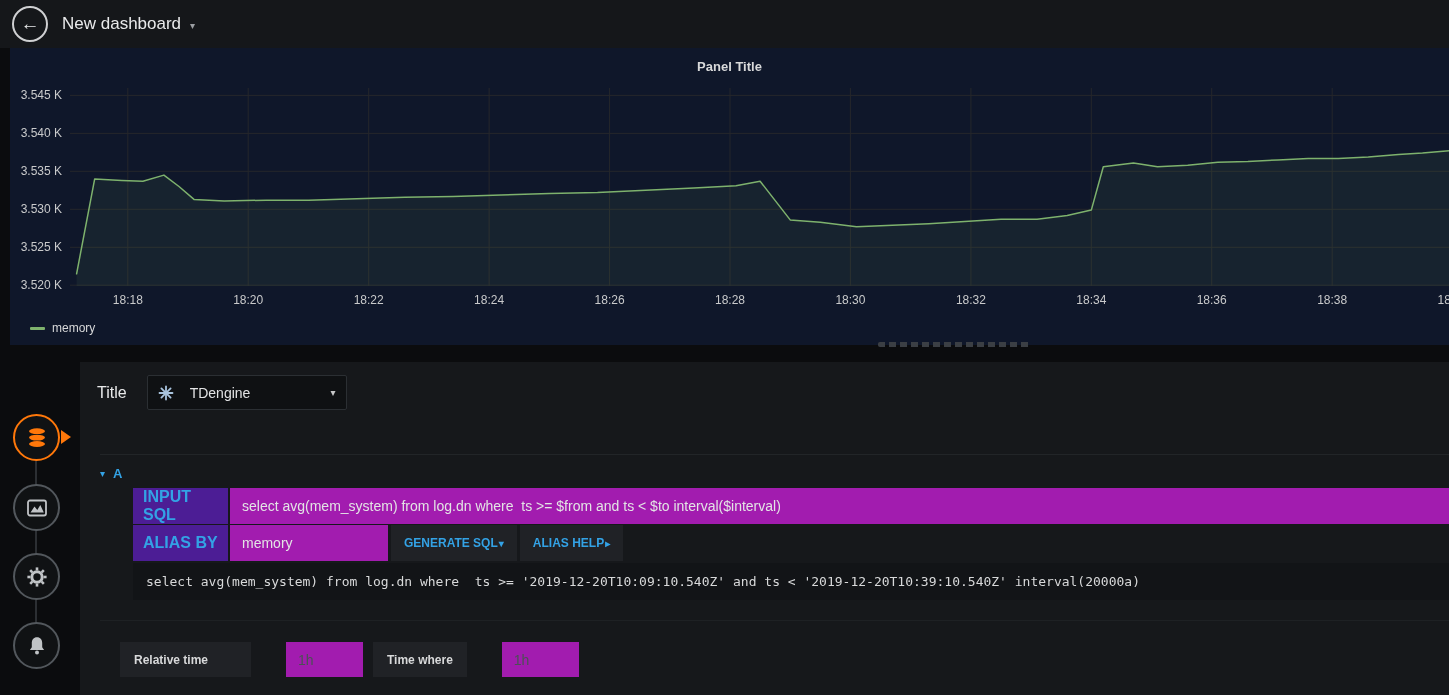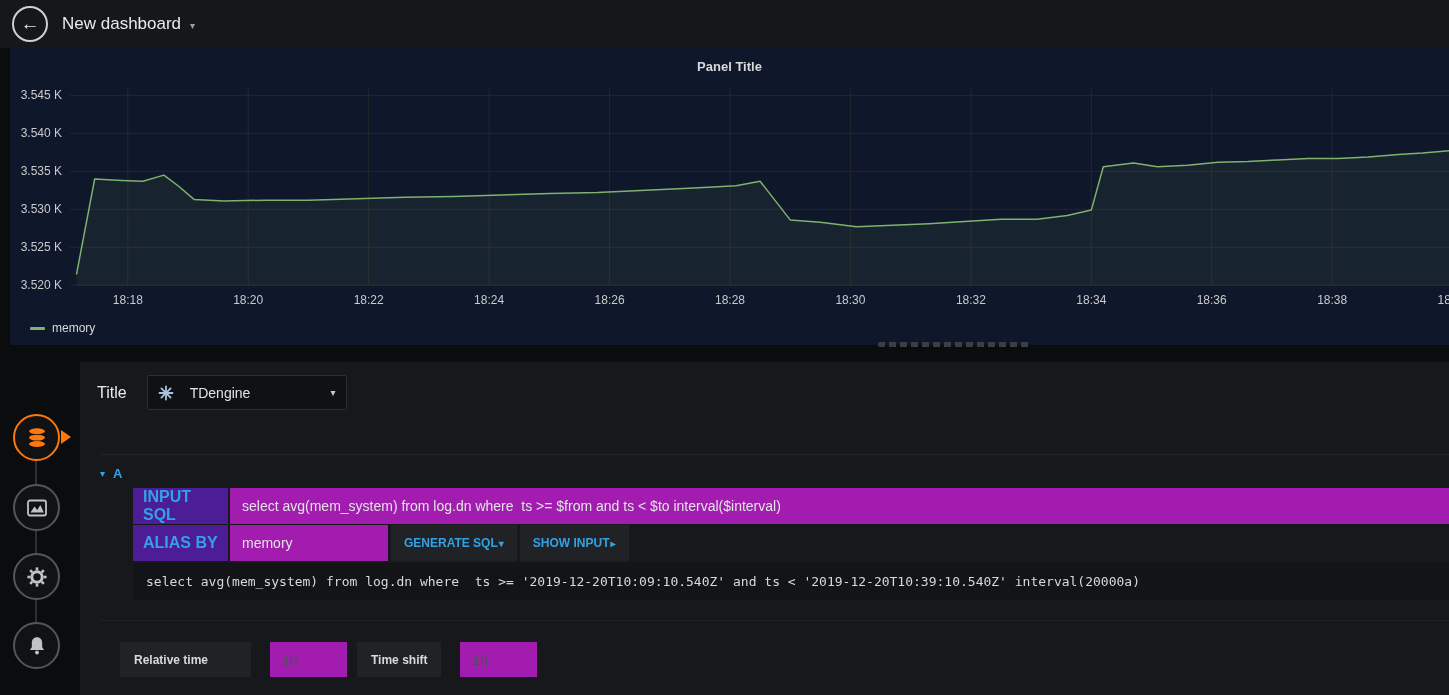--- a/index.html
+++ b/index.html
@@ -117,21 +117,21 @@
   }
 
   .section-divider { position:absolute; left:20px; right:0; top:258px; border-top:1px solid #1e2124; }
 
   .time-row { position:absolute; left:40px; top:280px; height:35px; display:flex; align-items:stretch; }
   .time-label {
     background:#202226; color:#d8d9da; font-size:12px; font-weight:700;
     display:flex; align-items:center; padding:0 14px; margin-right:19px;
   }
   .w-rel { width:131px; }
-  .time-input { width:77px; height:35px; }
+  .time-input { width:77px; height:35px;margin-left:16px; }
   .time-gap { width:10px; }
 
   svg text { user-select:none; }
 </style>
 </head>
 <body>
 
 <div class="header">
   <button class="back-btn">
     <span>←</span>
@@ -266,30 +266,30 @@
   </div>
 
   <div class="form-row row-alias">
     <span class="form-label">ALIAS BY</span>
     <input class="text-input alias-input" type="text" value="memory" style="">
     <div class="btn-chip">
       <span>GENERATE SQL</span>
       <span class="caret">▾</span>
     </div>
     <div class="btn-chip">
-      <span>SHOW INPUT</span>
+      <span>ALIAS HELP</span>
       <span class="caret">▸</span>
     </div>
   </div>
 
   <div class="generated-sql">select avg(mem_system) from log.dn where  ts &gt;= '2019-12-20T10:09:10.540Z' and ts &lt; '2019-12-20T10:39:10.540Z' interval(20000a)</div>
 
   <div class="section-divider"></div>
 
   <div class="time-row">
     <span class="time-label w-rel">Relative time</span>
     <input class="text-input time-input" type="text" placeholder="1h" style="">
     <span class="time-gap"></span>
-    <span class="time-label">Time shift</span>
+    <span class="time-label">Time where</span>
     <input class="text-input time-input" type="text" placeholder="1h" style="">
   </div>
 
 </div>
 
 </body></html>

